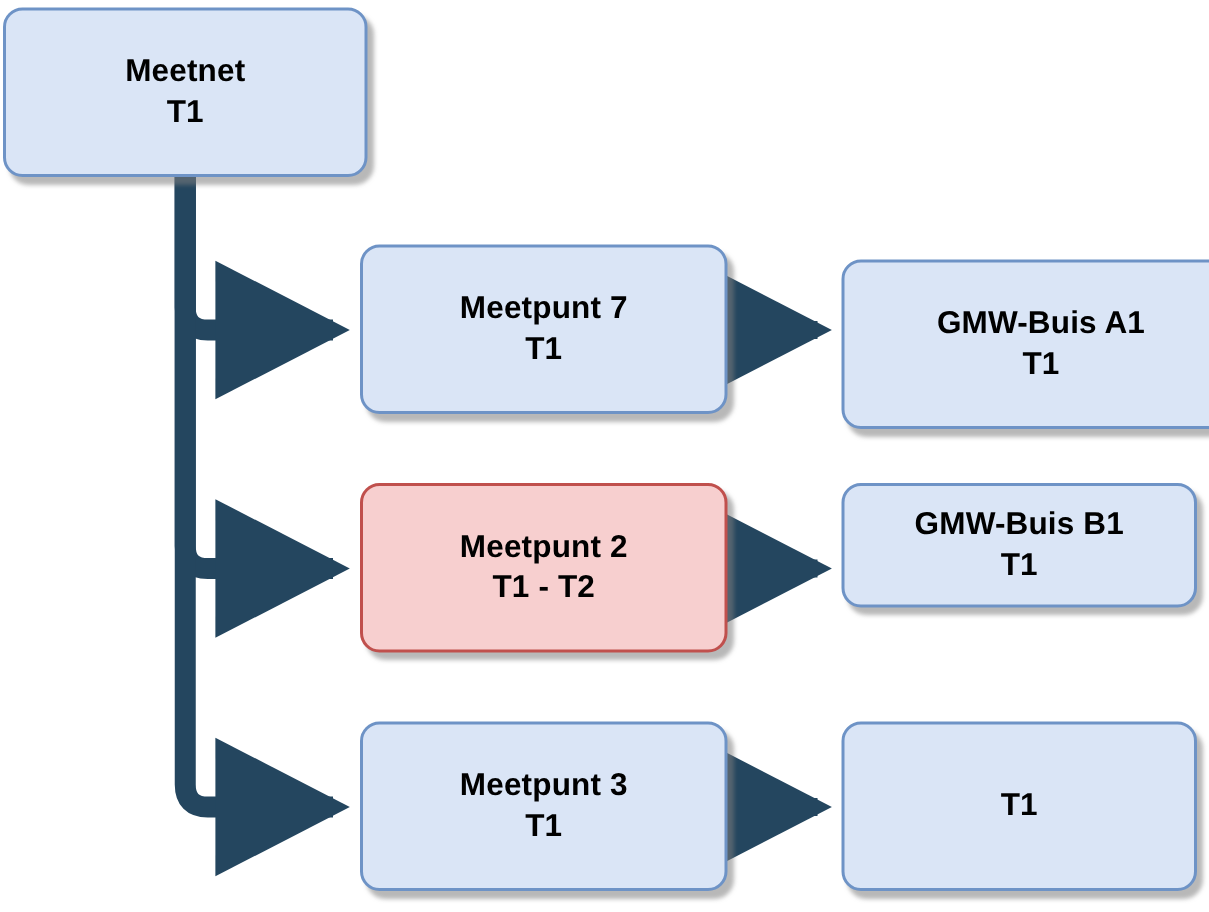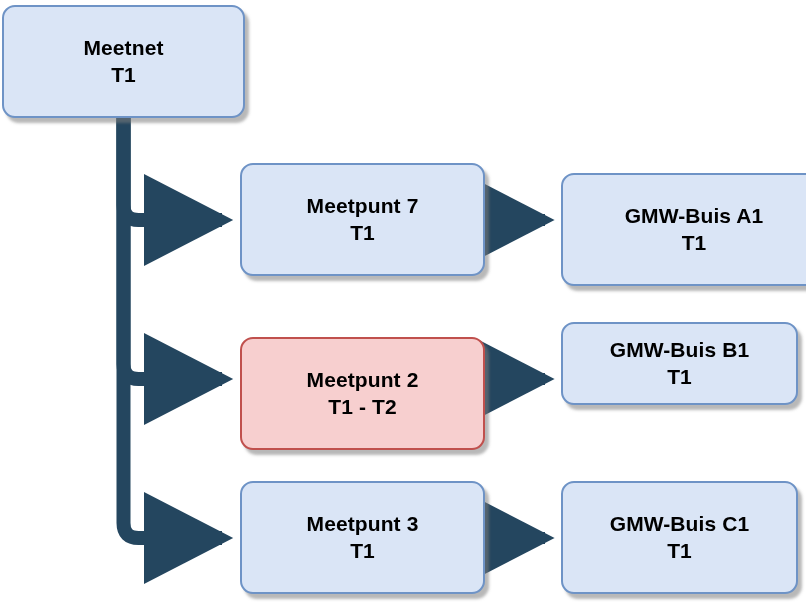--- a/index.html
+++ b/index.html
@@ -89,33 +89,32 @@
   <div class="node node-blue" id="node-meetpunt-1" style="left: 240px; top: 163px; width: 245px; height: 113px;">
     <span class="line1">Meetpunt 7</span>
     <span class="line2">T1</span>
   </div>
 
   <div class="node node-blue" id="node-gmw-buis-a1" style="left: 561px; top: 173px; width: 266px; height: 113px;">
     <span class="line1">GMW-Buis A1</span>
     <span class="line2">T1</span>
   </div>
 
-  <div class="node node-red" id="node-meetpunt-2" style="left: 240px; top: 322px; width: 245px; height: 113px; margin-top: 15px;">
+  <div class="node node-red" id="node-meetpunt-2" style="left: 240px; top: 322px; width: 245px; height: 113px;">
     <span class="line1">Meetpunt 2</span>
     <span class="line2">T1 - T2</span>
   </div>
 
   <div class="node node-blue" id="node-gmw-buis-b1" style="left: 561px; top: 322px; width: 237px; height: 83px;">
     <span class="line1">GMW-Buis B1</span>
     <span class="line2">T1</span>
   </div>
 
   <div class="node node-blue" id="node-meetpunt-3" style="left: 240px; top: 481px; width: 245px; height: 113px; text-align: center;">
     <span class="line1">Meetpunt 3</span>
     <span class="line2">T1</span>
   </div>
 
   <div class="node node-blue" id="node-gmw-buis-c1" style="left: 561px; top: 481px; width: 237px; height: 113px;">
-    <span class="line1">GMW-Buis C1</span>
     <span class="line2">T1</span>
   </div>
 
 </div>
 
 </body></html>

